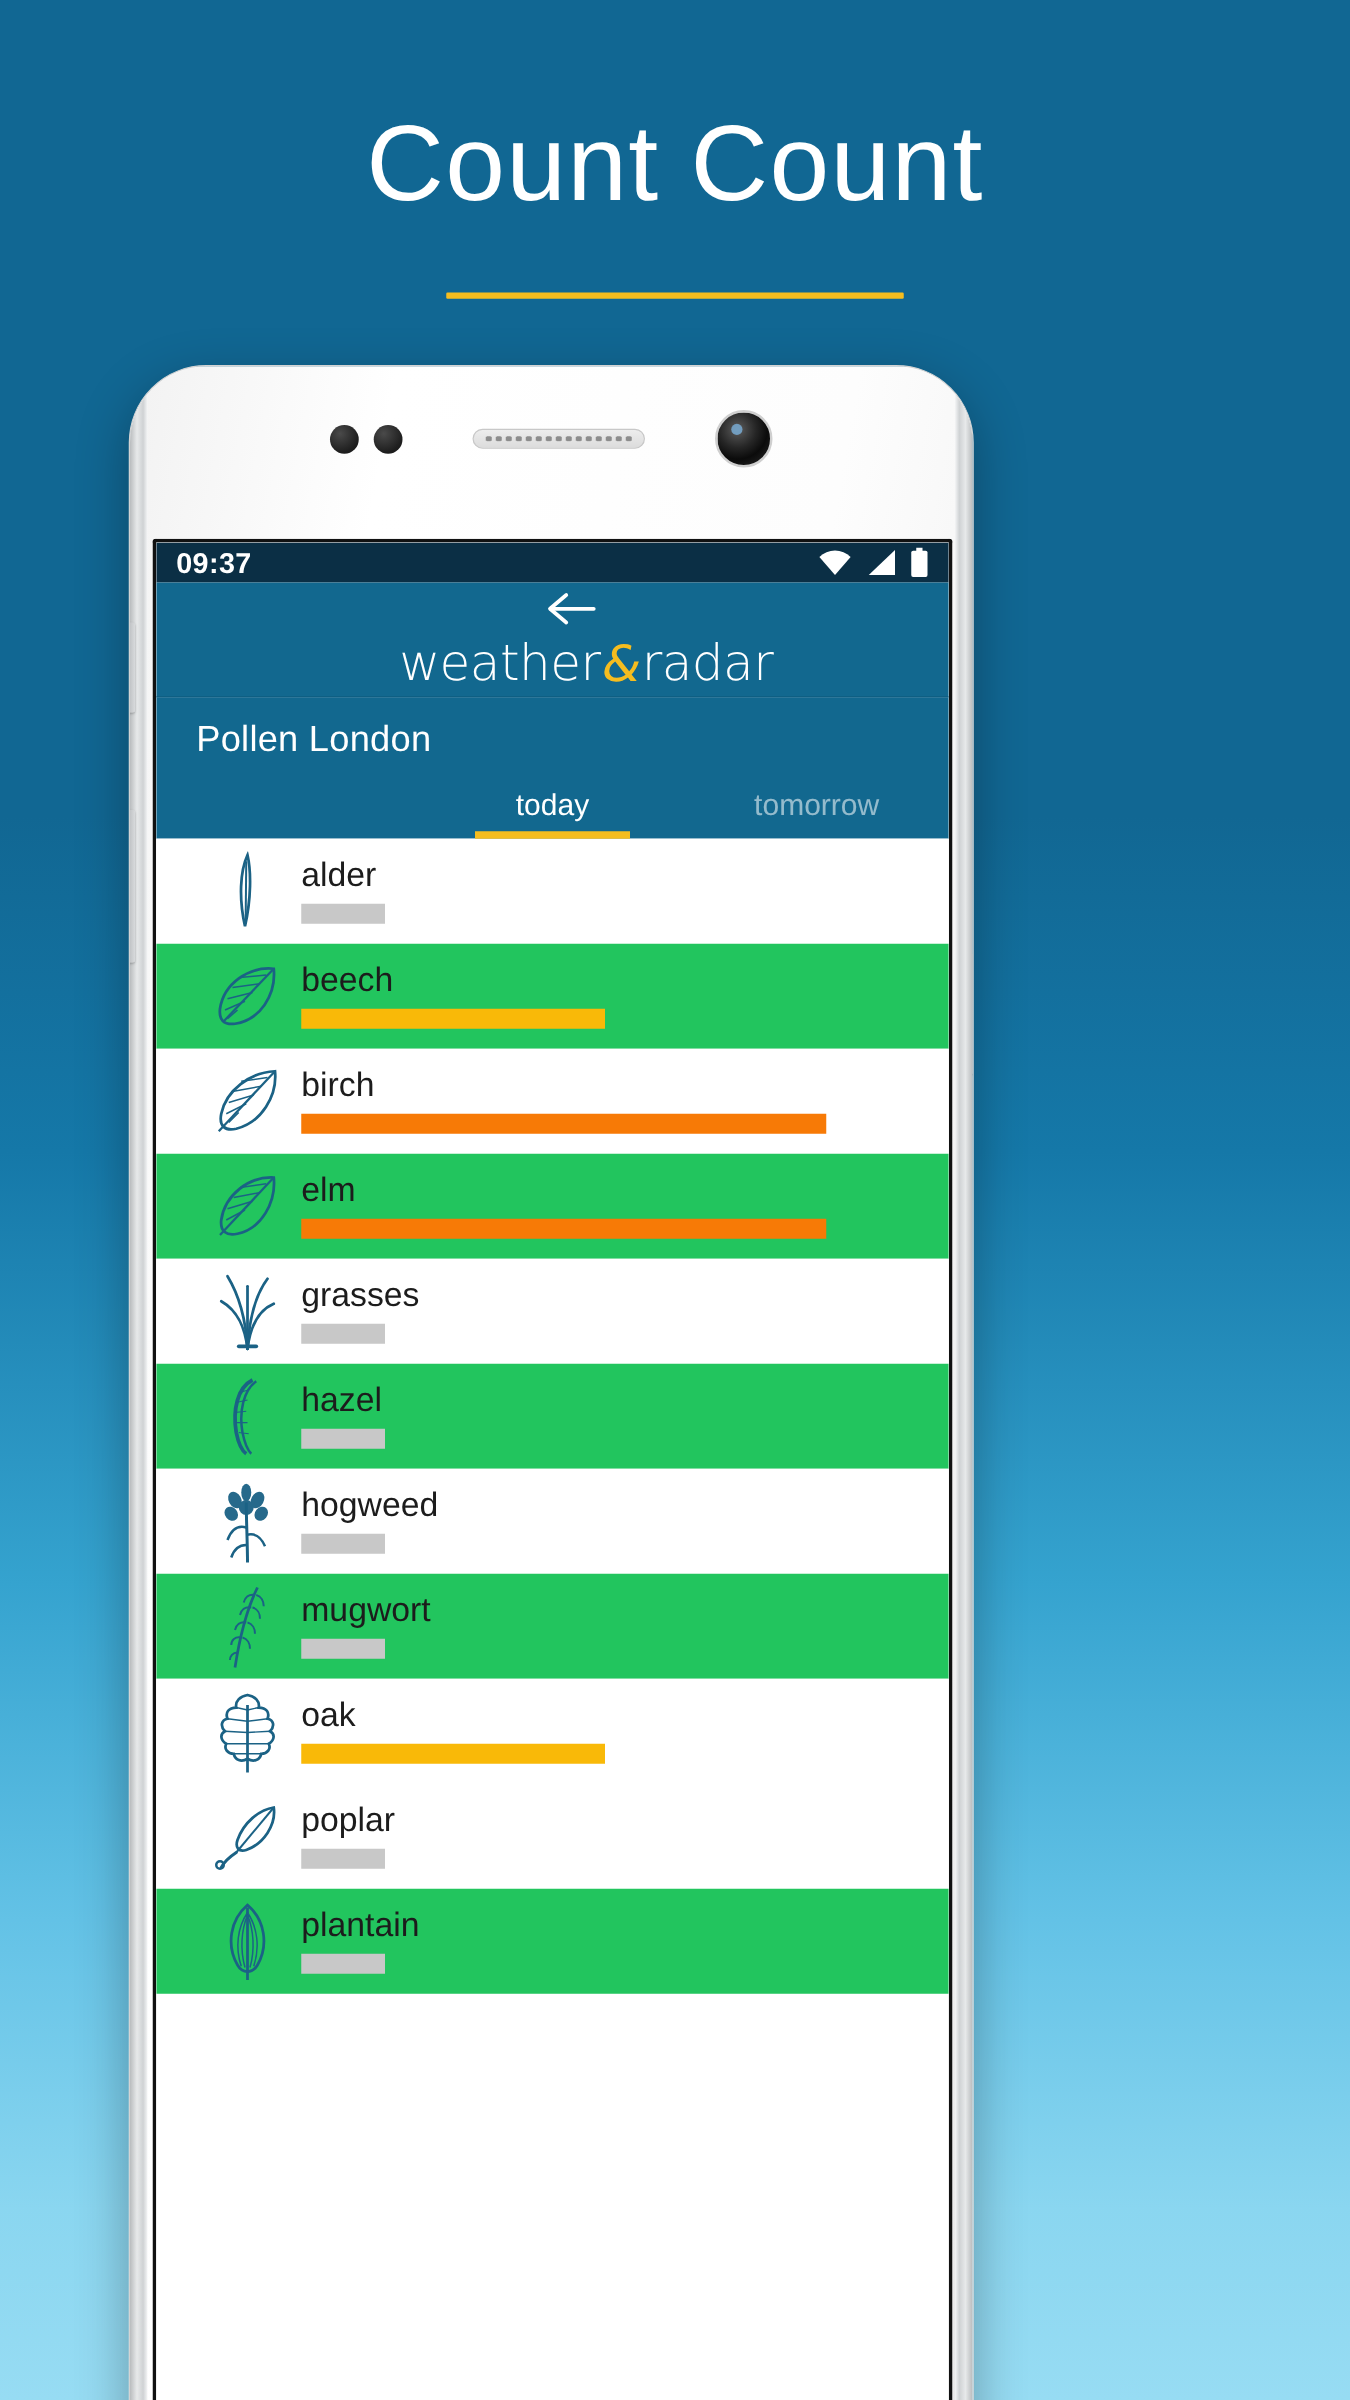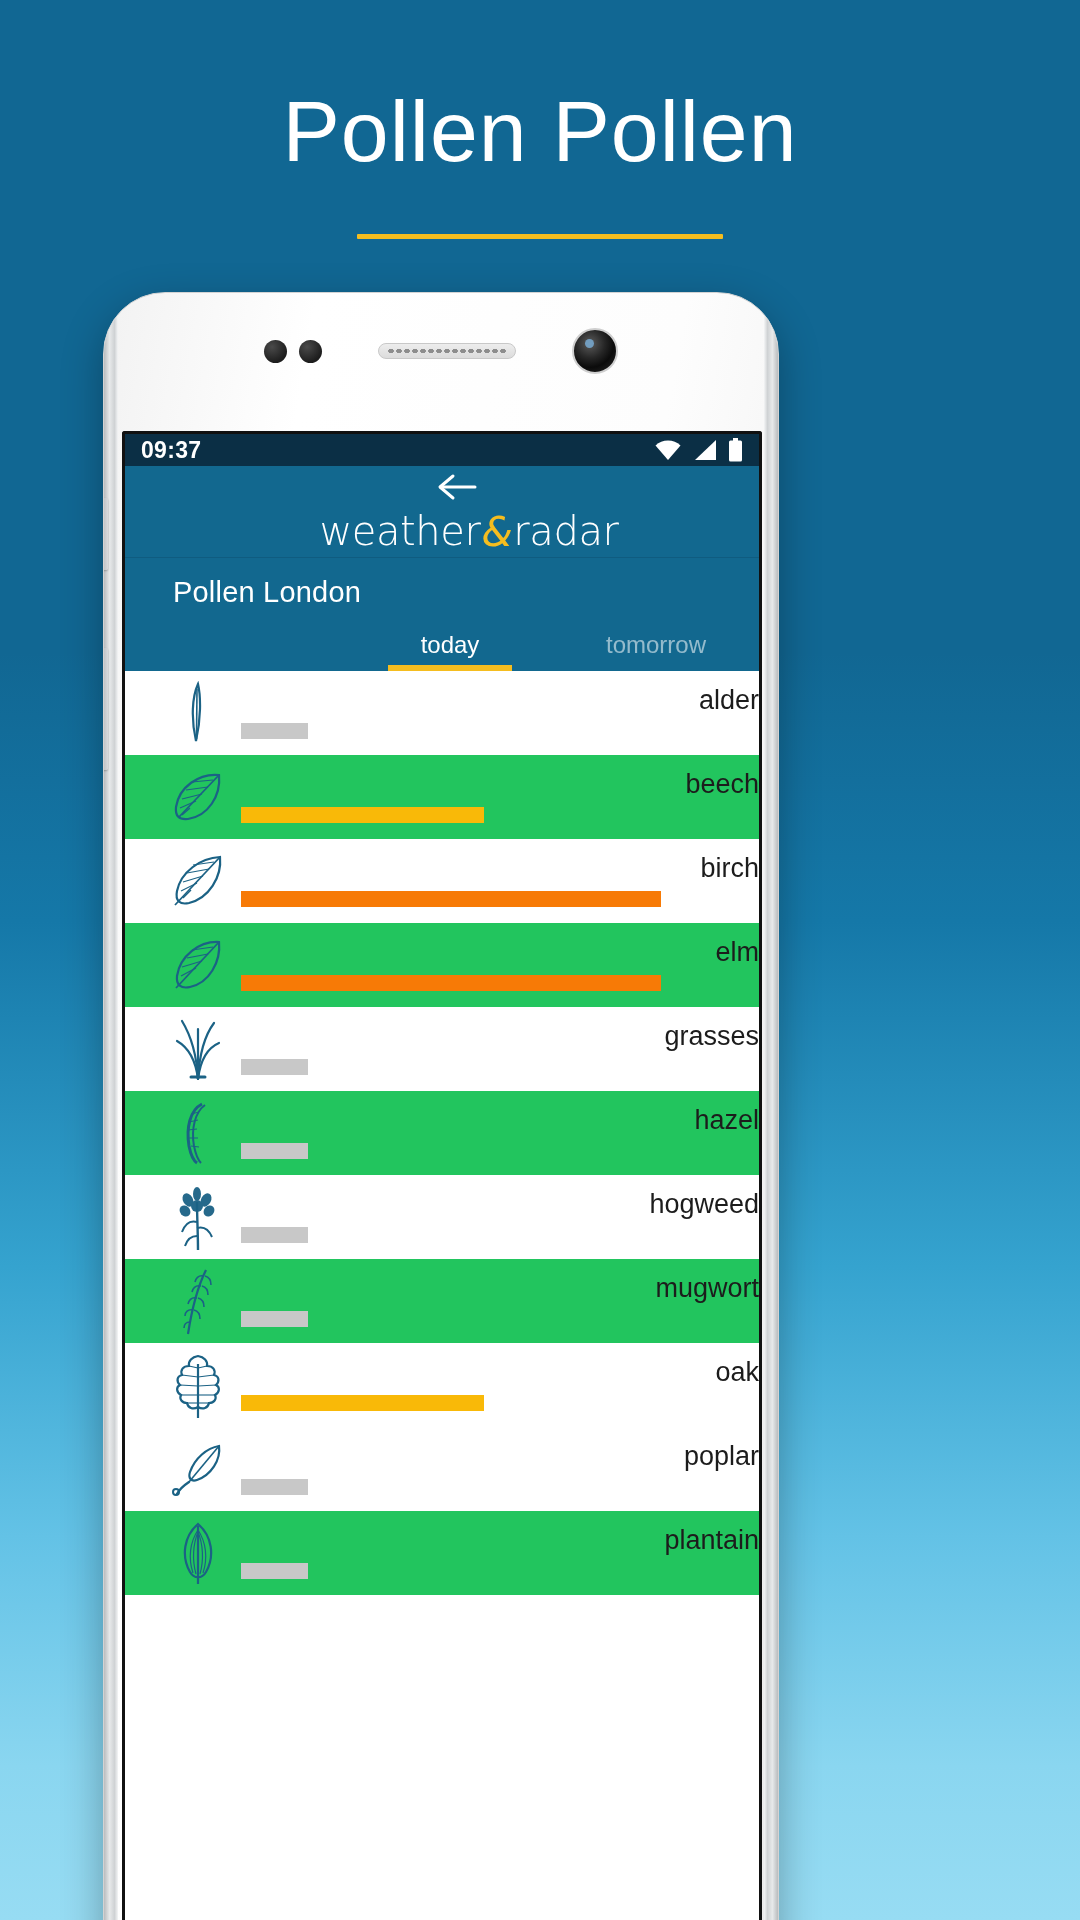--- a/index.html
+++ b/index.html
@@ -204,21 +204,21 @@
     font-style: italic;
     font-size: 40px;
     padding: 0 1px;
     position: relative;
     top: 1px;
   }
 
   
   .locbar {
     background: #12688f;
-    padding: 18px 0 0 16px;
+    padding: 18px 0 0 0;
   }
   .loc-title {
     color: #ffffff;
     font-size: 29px;
     font-weight: 400;
     padding: 0 0 0 32px;
     letter-spacing: .2px;
   }
   .tabs {
     display: flex;
@@ -261,39 +261,38 @@
     align-items: center;
     justify-content: center;
     color: #1b6285;
   }
   .row-body {
     flex: 1 1 auto;
     display: flex;
     flex-direction: column;
     justify-content: center;
     gap: 9px;
-    text-align: right;
   }
   .row-label {
     font-size: 27px;
     color: #1c1c1c;
     line-height: 1;
   }
   .row-bar {
     height: 16px;
     border-radius: 0;
     background: #c8c8c8;
     width: 54px;
   }
 </style>
 </head>
 <body>
 
 <div class="hero">
-  <div class="hero-title">Pollen Pollen</div>
+  <div class="hero-title">Count Count</div>
   <div class="hero-rule"></div>
 </div>
 
 <div class="phone">
 
   <div class="side-btn b1"></div>
   <div class="side-btn b2"></div>
   <div class="side-btn r1"></div>
 
   <div class="sensors">

